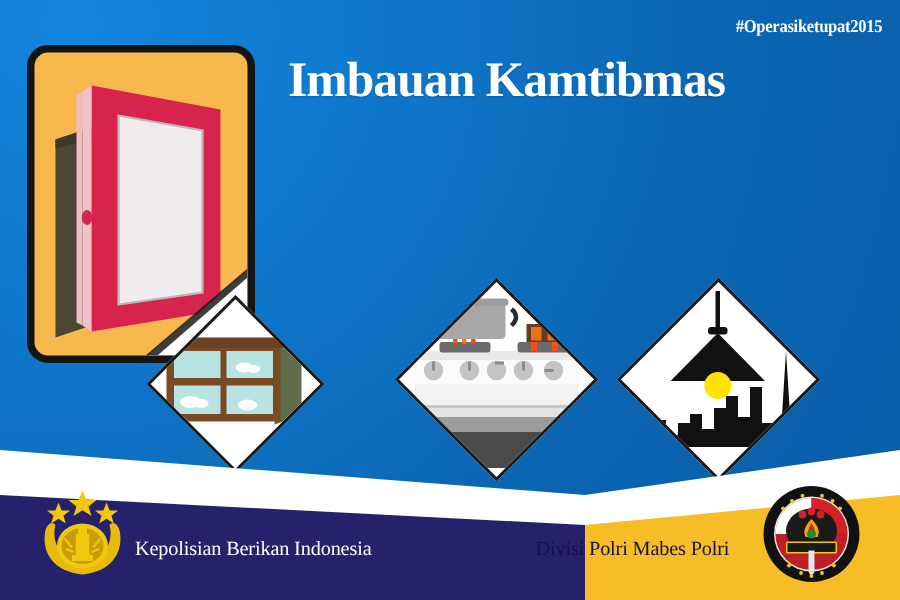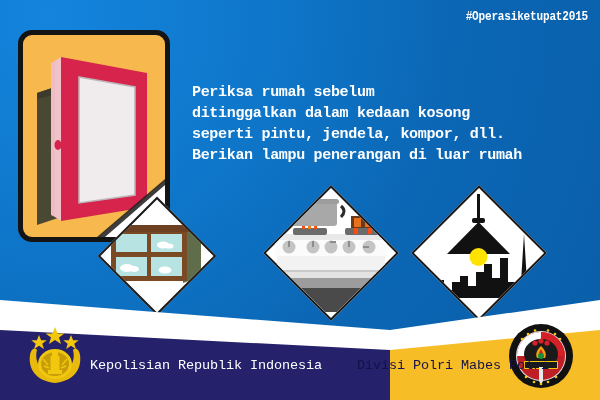--- a/index.html
+++ b/index.html
@@ -5,21 +5,21 @@
   html, body {
     margin: 0;
     padding: 0;
     background: #ffffff;
   }
   #poster {
     position: relative;
     width: 600px;
     height: 400px;
     overflow: hidden;
-    font-family: Liberation Mono, monospace;
+    font-family: Liberation Serif, serif;
     background: #a16207;
   }
   
   .bg-blue {
     position: absolute;
     inset: 0;
     background: radial-gradient(circle at 8% 4%, #1484dd 0%, #0f79cd 28%, #0b66b4 62%, #0a5da8 100%);
   }
   
   .bottom-left-bar {
@@ -330,24 +330,19 @@
           <circle cx="26" cy="59" r="1.3"></circle>
         <circle cx="33" cy="61" r="1.3"></circle>
           <circle cx="40" cy="59" r="1.3"></circle>
         <circle cx="48" cy="54" r="1.3"></circle>
       </g>
     </svg>
   </div>
 
   <div class="hashtag">#Operasiketupat2015</div>
 
-
-  <div class="body-copy">
-    <div class="line">Periksa rumah sebelum</div>
-    <div class="line">ditinggalkan dalam kedaan kosong</div>
-    <div class="line">seperti pintu, jendela, kompor, dll.</div>
-    <div class="line">Berikan lampu penerangan di luar rumah</div>
-  </div>
-
-  <div class="bar-label" id="label-left">Kepolisian Republik Indonesia</div>
+  <div class="headline">Imbauan Kamtibmas</div>
+
+
+  <div class="bar-label" id="label-left">Kepolisian Berikan Indonesia</div>
   <div class="bar-label" id="label-right">Divisi Polri Mabes Polri</div>
 
 </div>
 
 </body></html>

